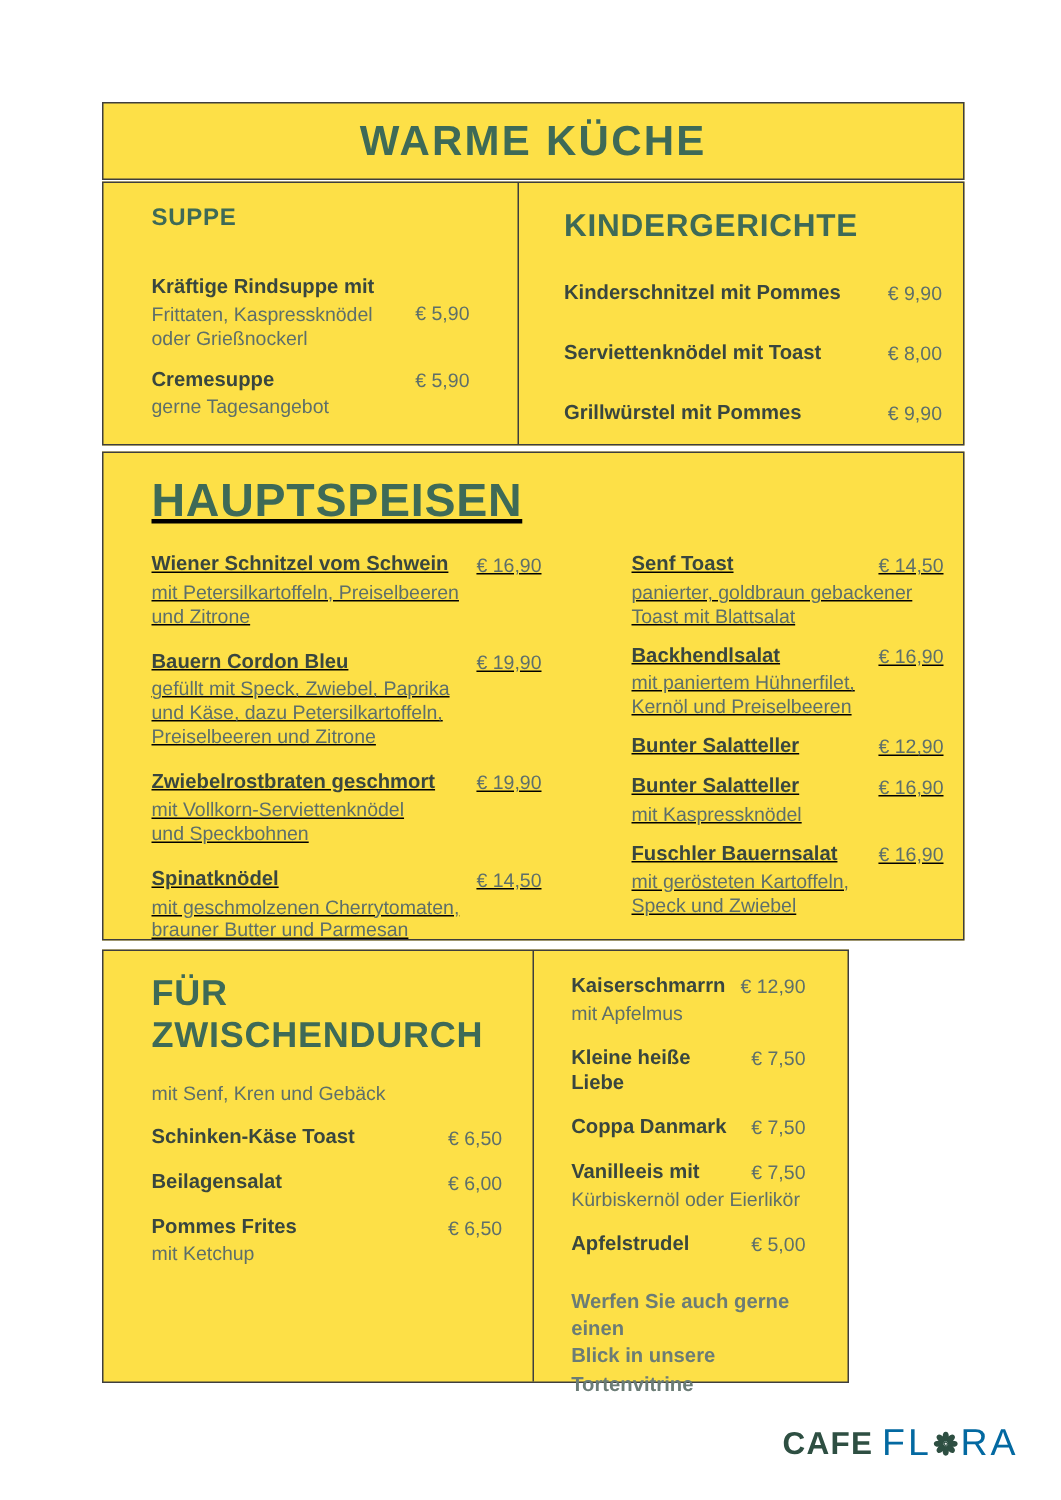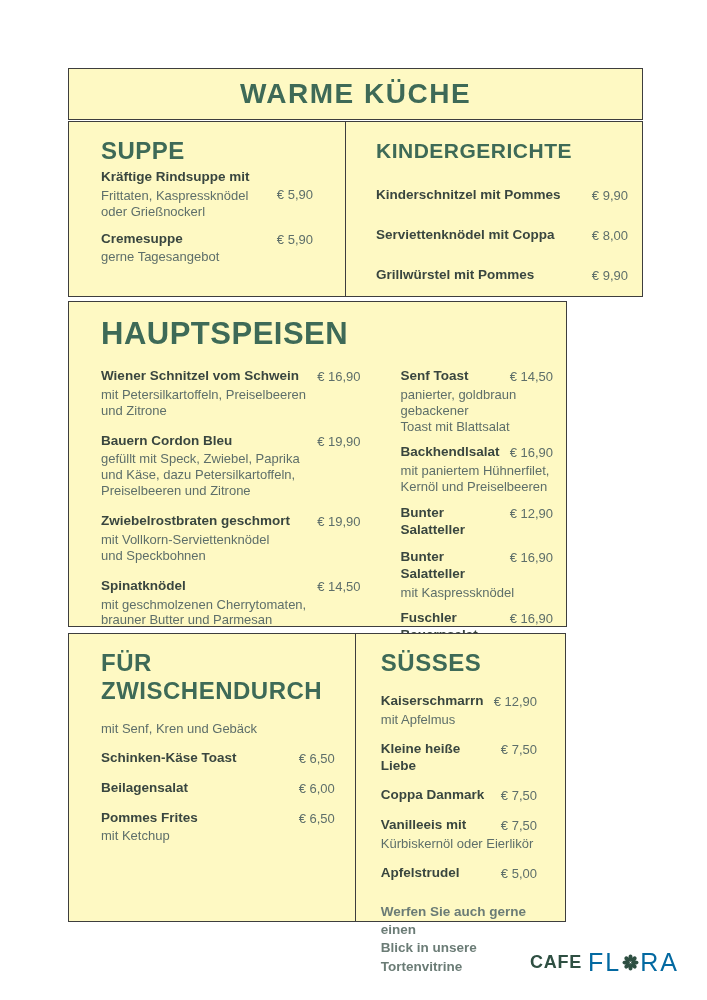--- a/index.html
+++ b/index.html
@@ -1,62 +1,62 @@
 <!DOCTYPE html>
 <html><head>
 <meta charset="utf-8">
 <style>
   * { margin:0; padding:0; box-sizing:border-box; }
   html,body { width:707px; height:1000px; background:#ffffff; }
   body { font-family:"Liberation Sans","DejaVu Sans",sans-serif; position:relative; overflow:hidden; }
 
-  .box { position:absolute; border:1.5px solid #3e3e3e; background:#fef9c3; }
+  .box { position:absolute; border:1.5px solid #3e3e3e; background:#fde047; }
 
   
   .title-box { left:68px; top:68px; width:575px; height:52px; display:flex; align-items:center; justify-content:center; }
   .page-title { font-size:28px; font-weight:800; color:#3e6a57; letter-spacing:1.5px; }
 
   
   h2.sec-title { color:#3e6a57; font-weight:800; letter-spacing:.5px; }
   .item-name { font-size:13.5px; font-weight:700; color:#39463f; line-height:1.25; }
   .item-desc { font-size:13px; color:#5e6f6a; line-height:1.22; white-space:pre-line; margin-top:2px; }
   .item-price { font-size:13px; color:#5e6f6a; white-space:nowrap; padding-top:1px; }
   .item-row { display:flex; justify-content:space-between; align-items:flex-start; gap:10px; }
 
   
   .row1 { left:68px; top:121px; width:575px; height:176px; display:flex; }
   .cell-suppe { width:277px; border-right:1.5px solid #3e3e3e; padding:15px 32px 0 32px; }
-  .cell-suppe h2 { font-size:24px; margin-bottom:4px; }
+  .cell-suppe h2 { font-size:16px; margin-bottom:28px; }
   .cell-suppe .item { margin-bottom:11px; }
   .cell-kinder { flex:1; padding:17px 14px 0 30px; }
   .cell-kinder h2 { font-size:21px; margin-bottom:24px; }
   .cell-kinder .item { margin-bottom:23px; }
 
   
-  .haupt-box { left:68px; top:301px; width:499px; height:326px; padding:14px 13px 0 32px; }
+  .haupt-box { left:68px; top:301px; width:575px; height:326px; padding:14px 13px 0 32px;text-decoration:underline; }
   .haupt-box h2 { font-size:31px; margin-bottom:16px; }
-  .haupt-cols { display:flex; gap:40px;justify-content:space-between; }
+  .haupt-cols { display:flex; gap:60px;justify-content:space-between; }
   .haupt-left { width:260px; }
   .haupt-right { flex:1; }
   .haupt-left .item { margin-bottom:14px; }
   .haupt-right .item { margin-bottom:10px; }
 
   
   .row2 { left:68px; top:633px; width:498px; height:289px; display:flex; }
   .cell-zwischen { width:332px; border-right:1.5px solid #3e3e3e; padding:15px 20px 0 32px; }
   .cell-zwischen h2 { font-size:24px; margin-bottom:16px; }
   .cell-zwischen .item { margin-bottom:13px; }
   .cell-suesses { flex:1; padding:15px 28px 0 25px; }
   .cell-suesses h2 { font-size:24px; margin-bottom:16px; }
   .cell-suesses .item { margin-bottom:13px; }
   .vitrine-note { margin-top:21px; font-size:13.5px; font-weight:600; color:#6b7c76; line-height:1.35; white-space:pre-line; }
 
   
   .logo { position:absolute; top:948px; right:28px; display:flex; align-items:center; }
-  .logo-cafe { font-size:18px; font-weight:800; color:#2e4f42; letter-spacing:.8px; }
+  .logo-cafe { font-size:21px; font-weight:800; color:#2e4f42; letter-spacing:.8px; }
   .logo-fl { margin-left:6px; }
   .logo-fl,.logo-ra { font-size:25px; font-weight:400; color:#0369a1; letter-spacing:2px; }
   .flower { width:17px; height:17px; vertical-align:-2px; margin:0 1px; }
 </style>
 </head>
 <body>
 
 <div>
 
   <div class="box title-box">
@@ -85,21 +85,21 @@
     <div class="cell-kinder">
       <h2 class="sec-title">KINDERGERICHTE</h2>
       <div class="item">
         <div class="item-row">
           <div class="item-name">Kinderschnitzel mit Pommes</div>
           <div class="item-price">€ 9,90</div>
         </div>
       </div>
       <div class="item">
         <div class="item-row">
-          <div class="item-name">Serviettenknödel mit Coppa</div>
+          <div class="item-name">Serviettenknödel mit Toast</div>
           <div class="item-price">€ 8,00</div>
         </div>
       </div>
       <div class="item">
         <div class="item-row">
           <div class="item-name">Grillwürstel mit Pommes</div>
           <div class="item-price">€ 9,90</div>
         </div>
       </div>
     </div>
@@ -205,21 +205,20 @@
       </div>
       <div class="item">
         <div class="item-row">
           <div class="item-name">Pommes Frites</div>
           <div class="item-price">€ 6,50</div>
         </div>
         <div class="item-desc">mit Ketchup</div>
       </div>
     </div>
     <div class="cell-suesses">
-      <h2 class="sec-title">SÜSSES</h2>
       <div class="item">
         <div class="item-row">
           <div class="item-name">Kaiserschmarrn</div>
           <div class="item-price">€ 12,90</div>
         </div>
         <div class="item-desc">mit Apfelmus</div>
       </div>
       <div class="item">
         <div class="item-row">
           <div class="item-name">Kleine heiße Liebe</div>

